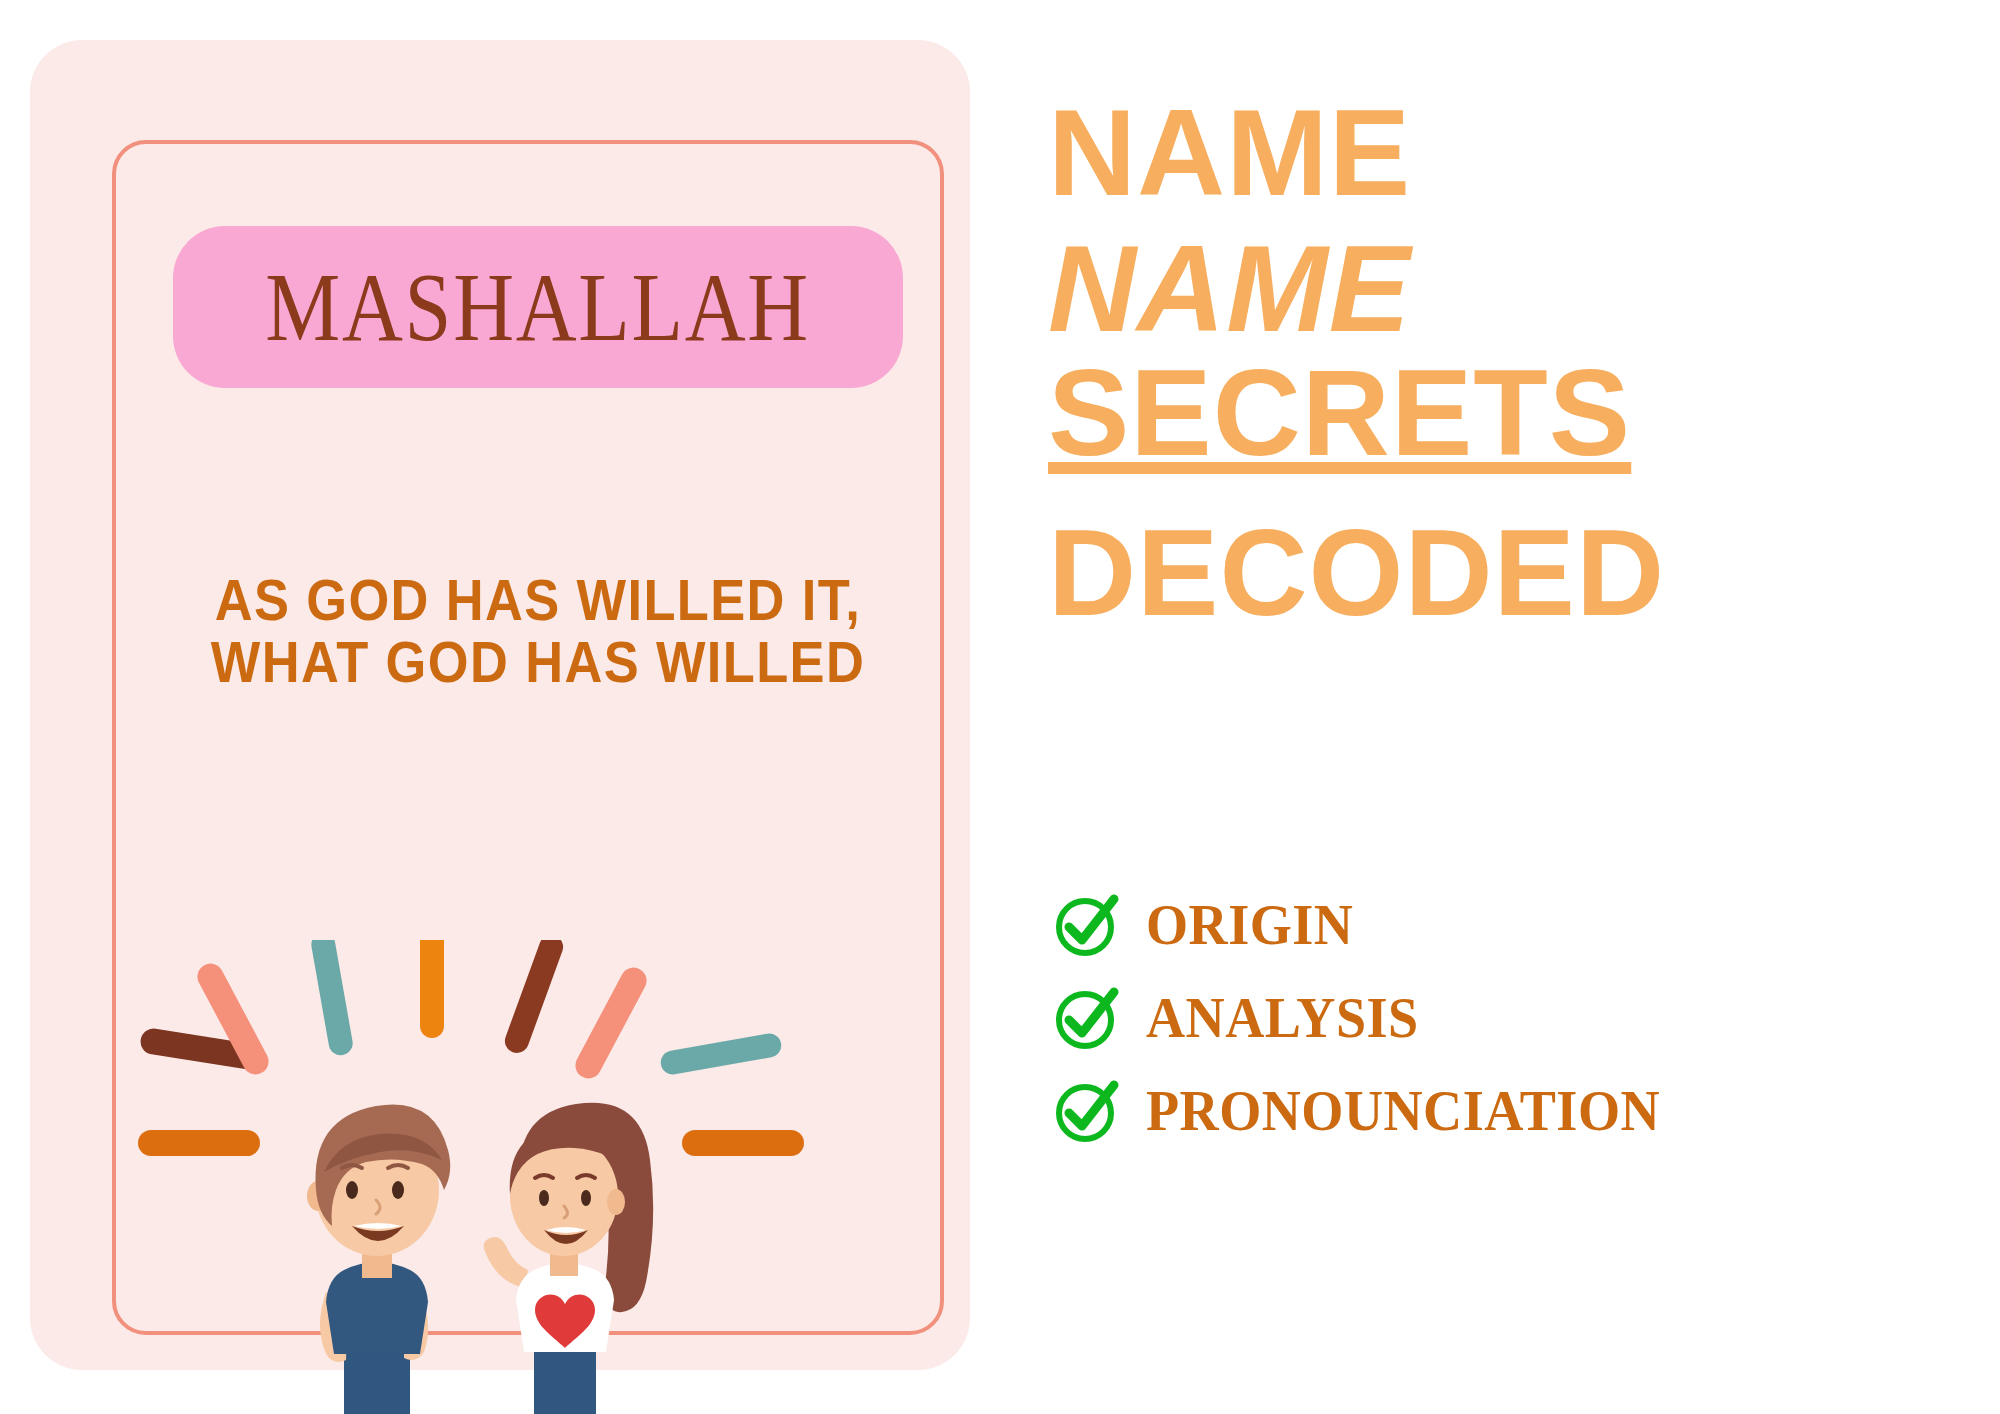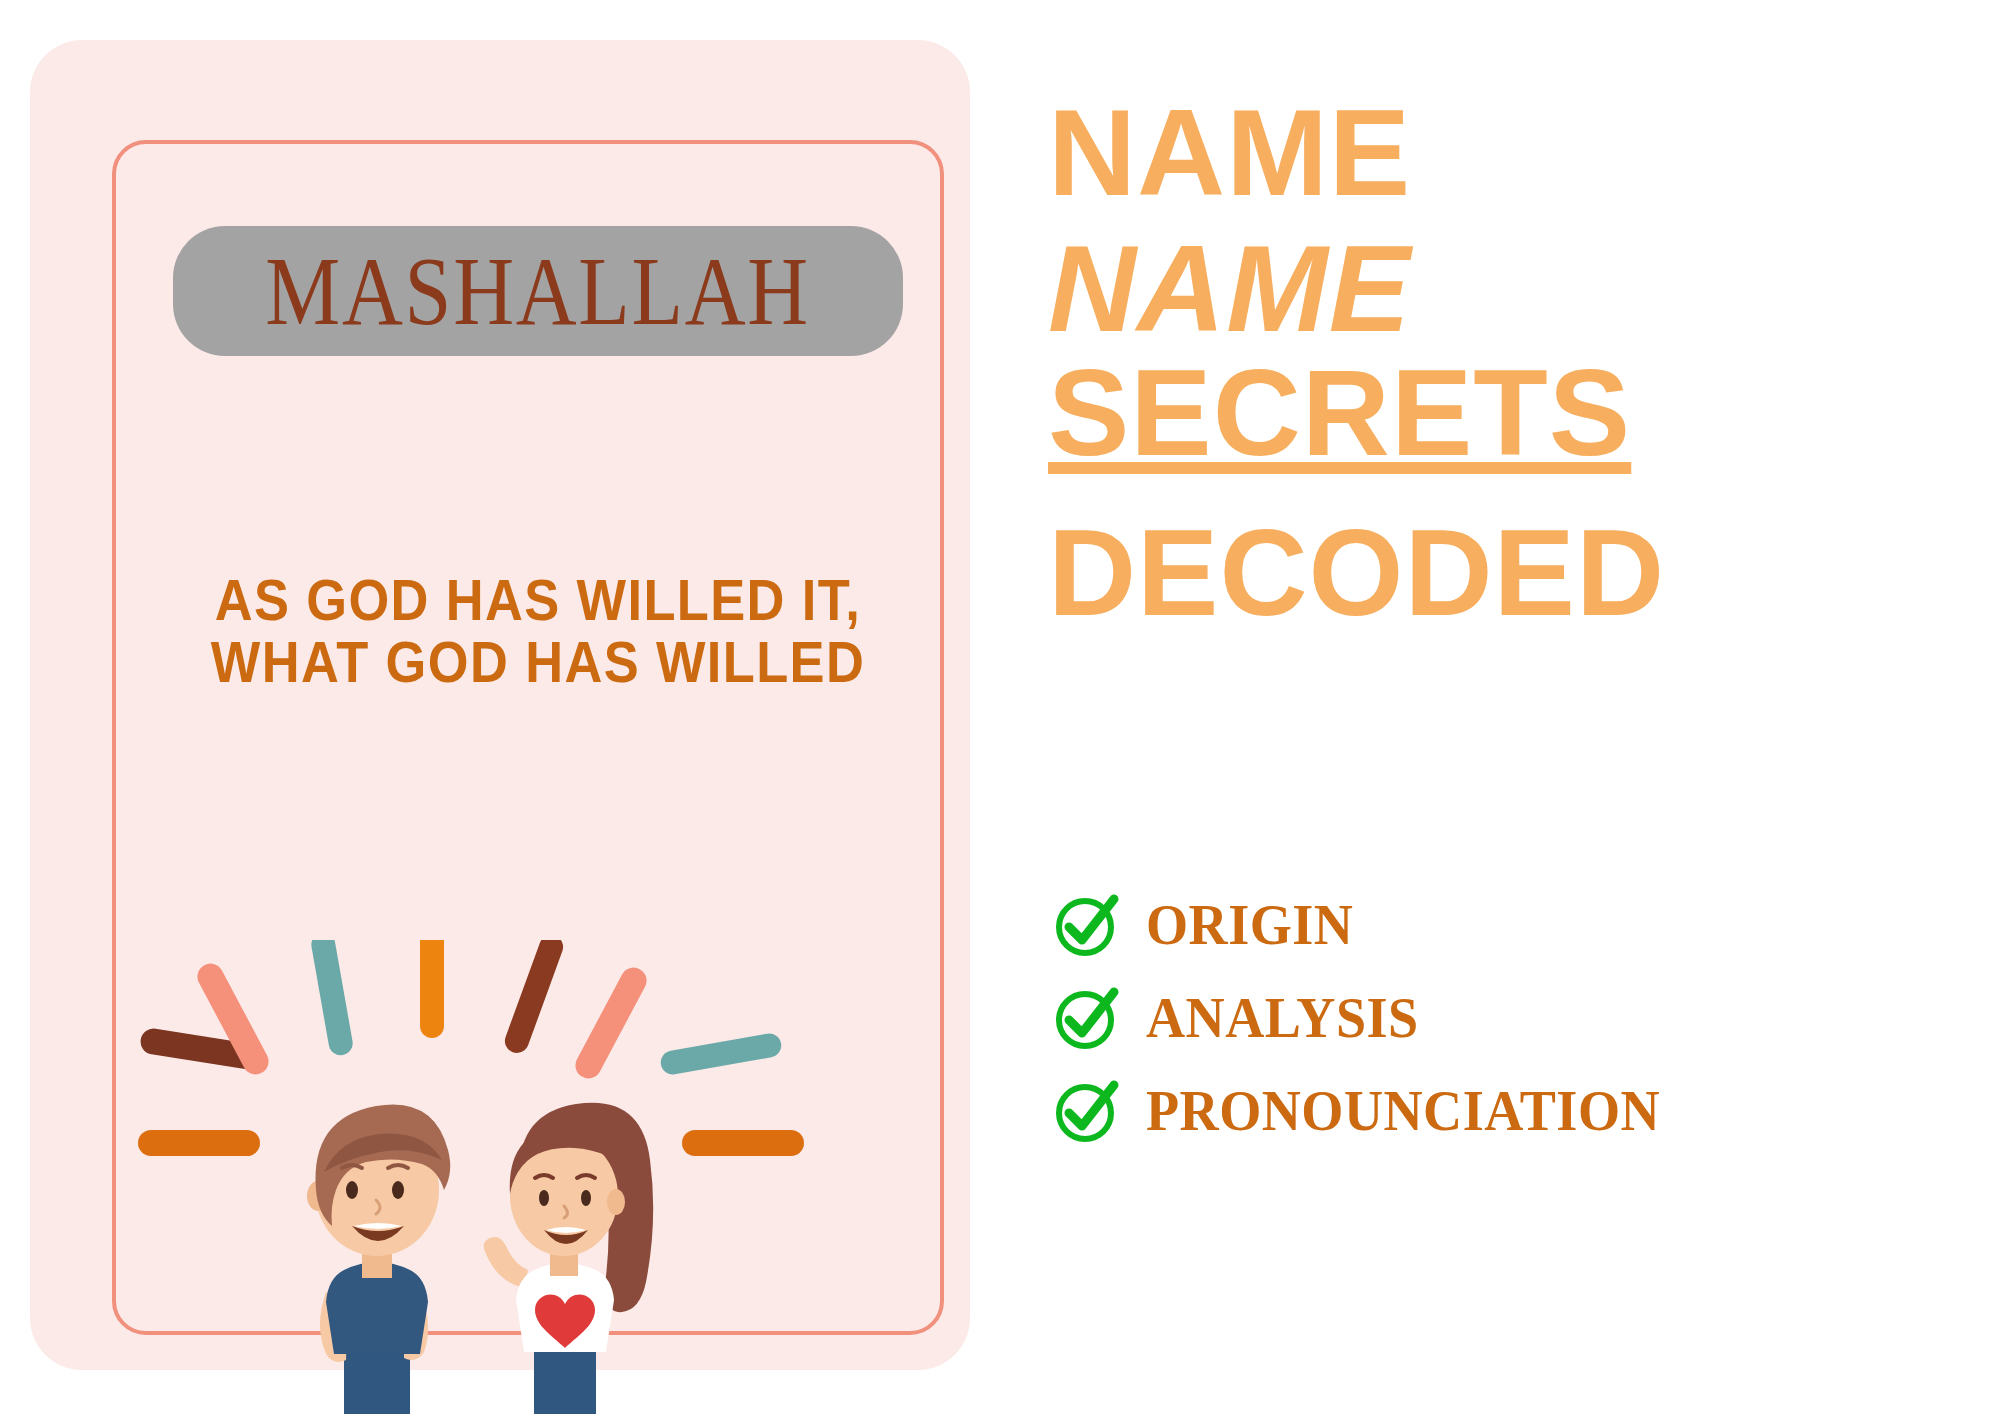--- a/index.html
+++ b/index.html
@@ -36,22 +36,22 @@
     box-sizing: border-box;
     pointer-events: none;
   }
 
   
   #name-pill {
     position: absolute;
     left: 143px;
     top: 186px;
     width: 730px;
-    height: 130px;
-    background: #a3a3a3;
+    height: 162px;
+    background: #f9a8d4;
     border-radius: 52px;
     display: flex;
     align-items: center;
     justify-content: center;
   }
   #name-pill-label {
     font-family: "Liberation Serif", serif;
     font-size: 98px;
     line-height: 1;
     letter-spacing: 2px;

